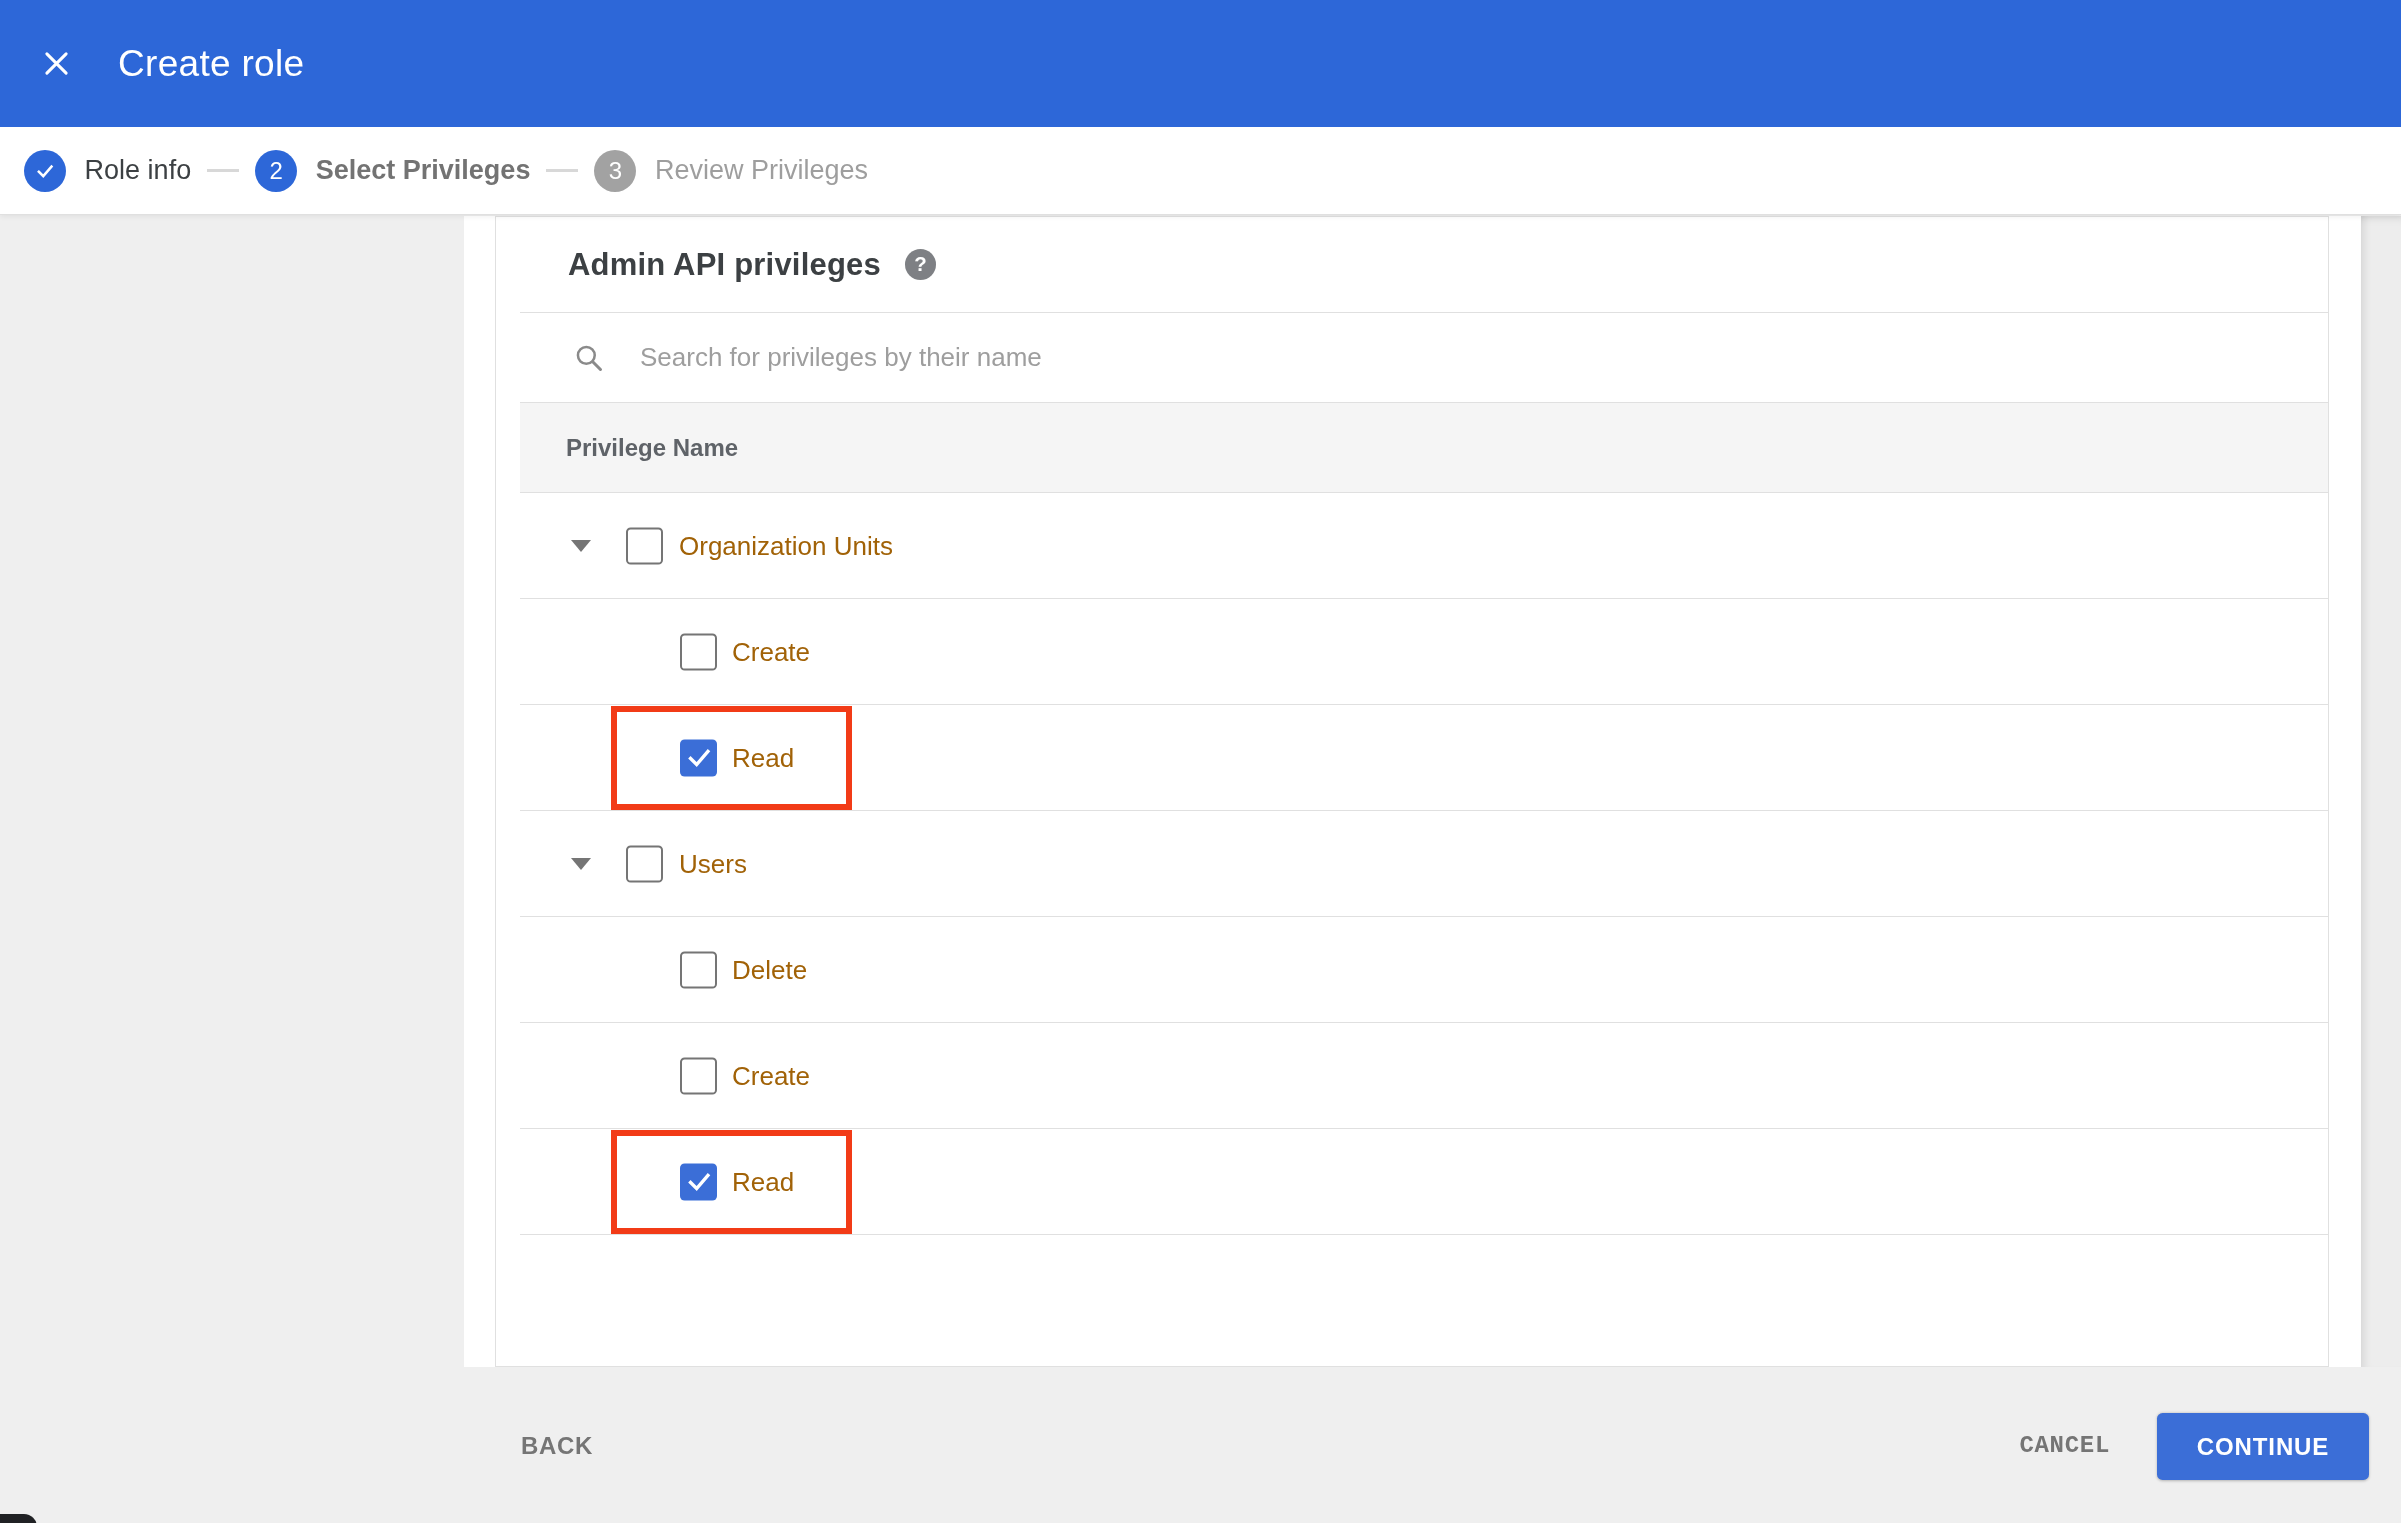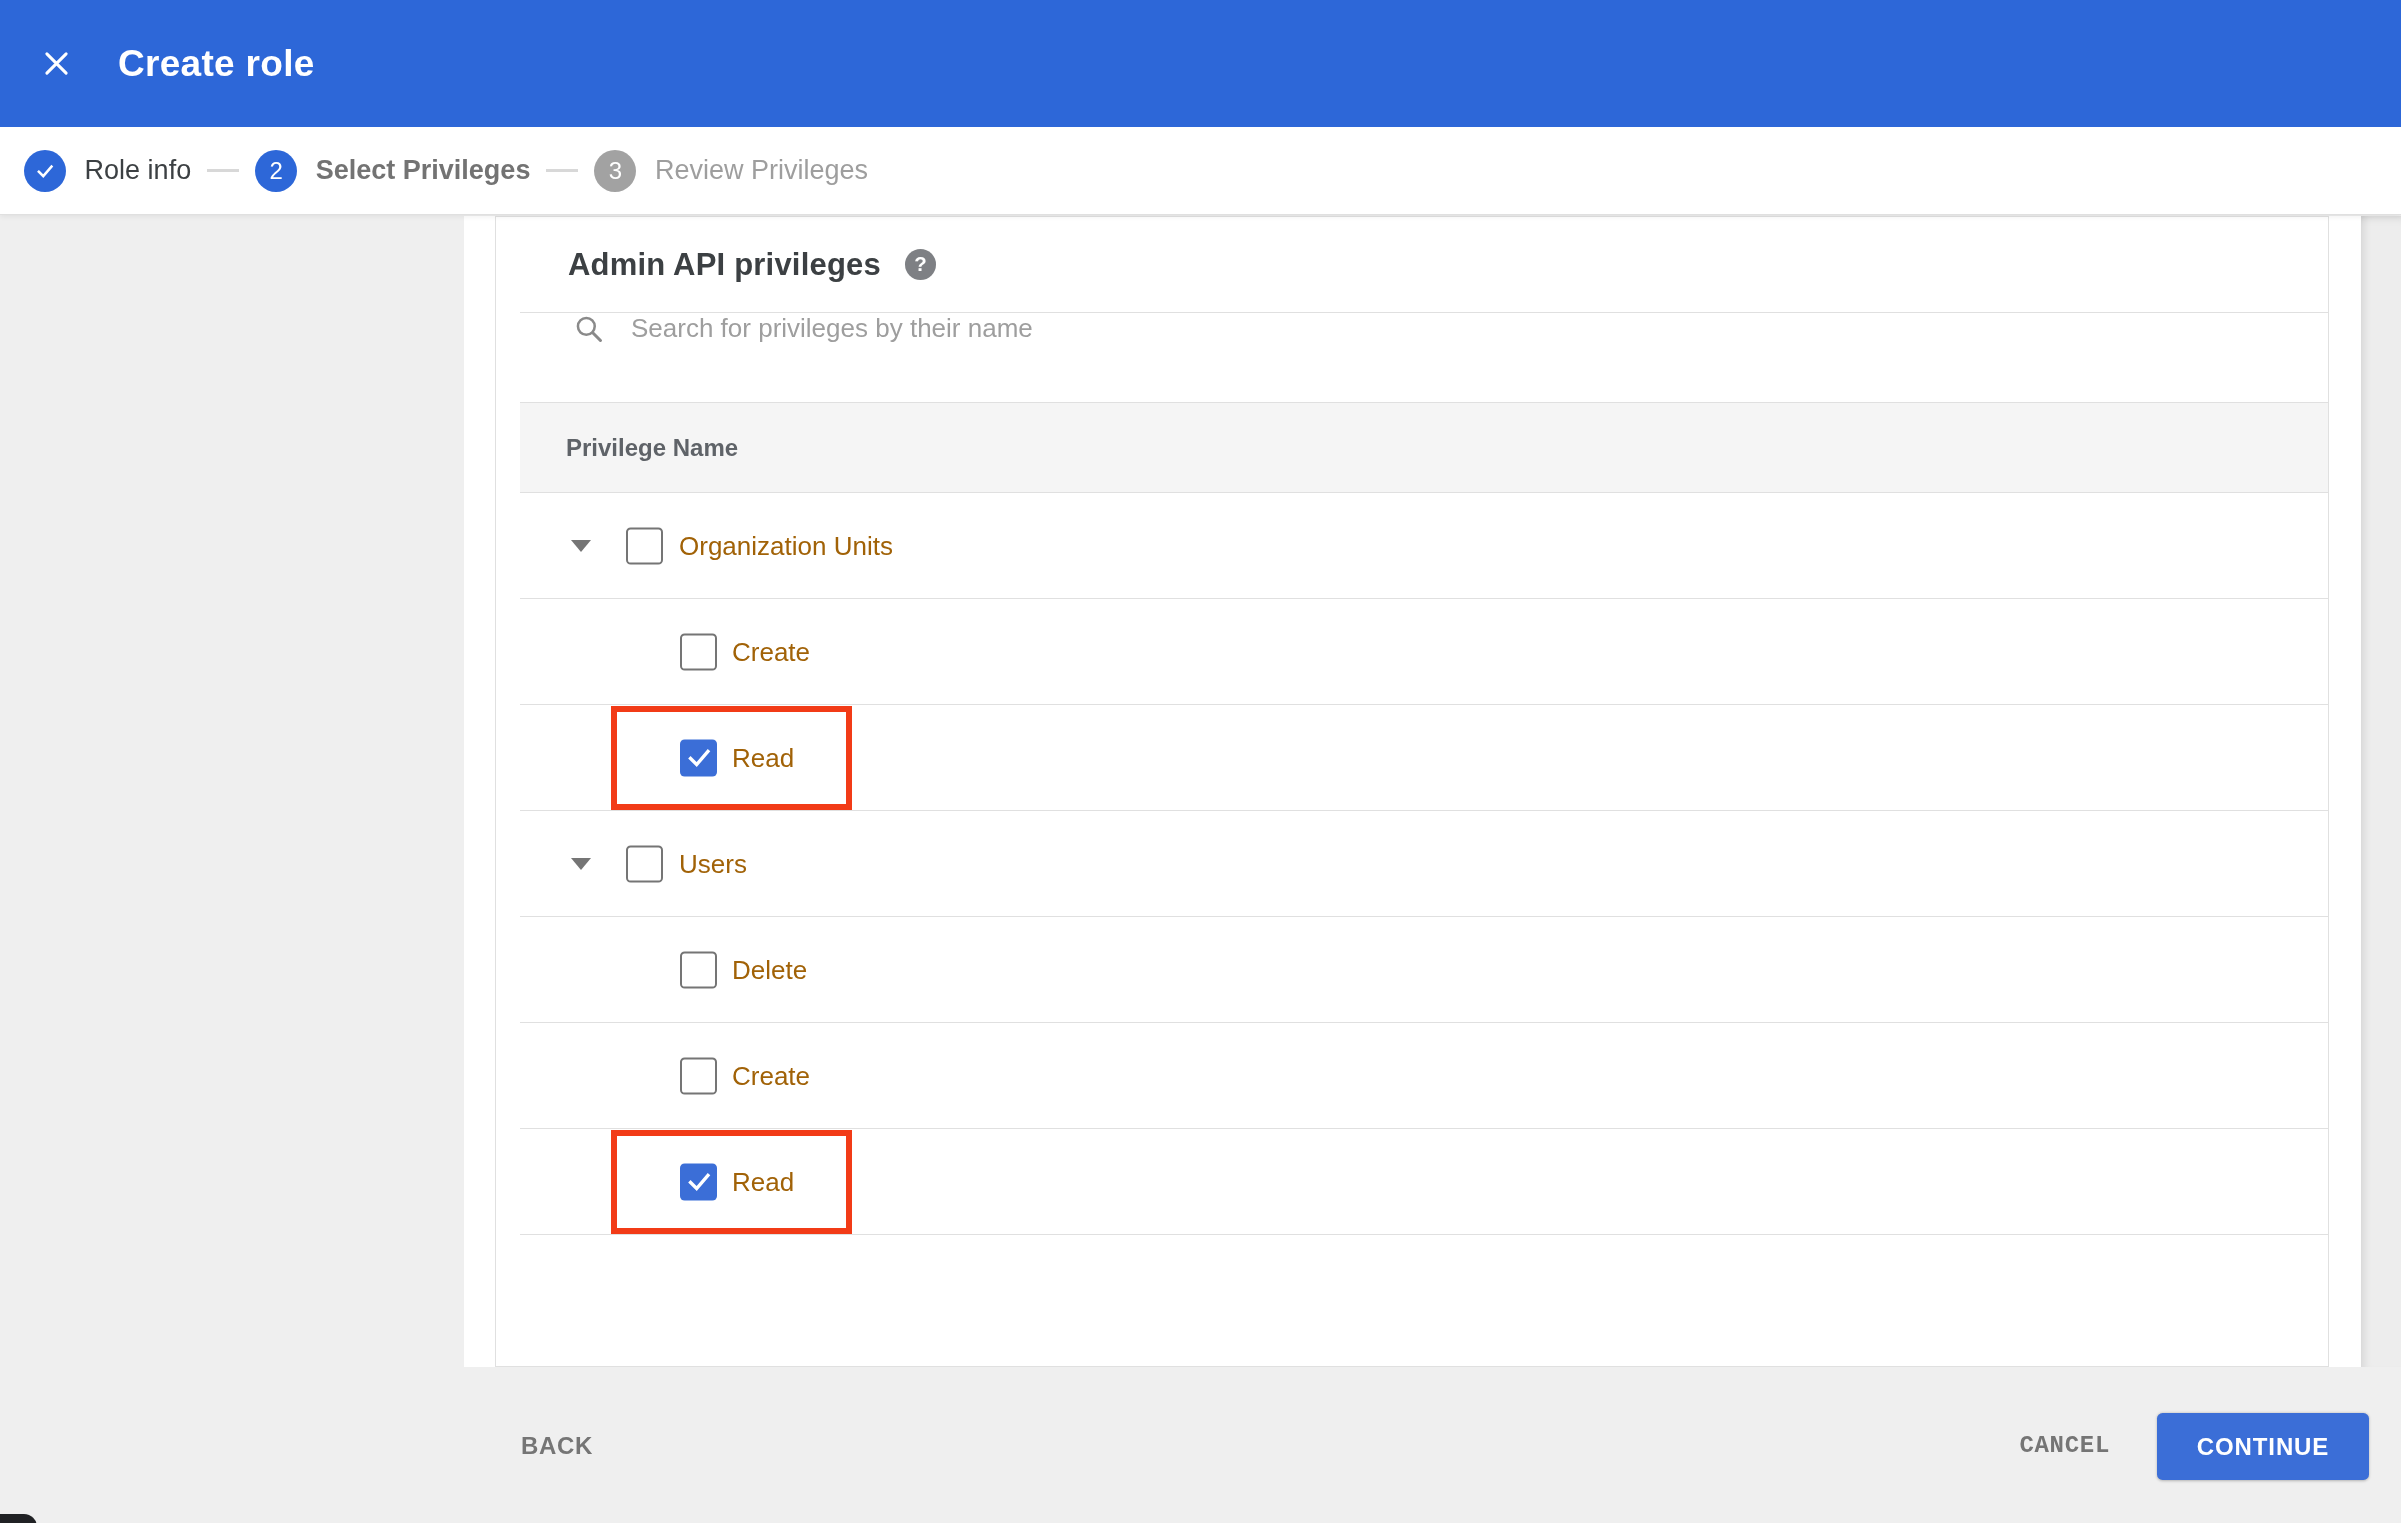--- a/index.html
+++ b/index.html
@@ -17,21 +17,21 @@
   *{box-sizing:border-box;margin:0;padding:0;}
   html,body{margin:0;padding:0;background:#fff;}
   body{font-family:"Liberation Sans",sans-serif;}
   .app{position:relative;width:2401px;height:1524px;background:var(--page-gray);overflow:hidden;}
 
   
   .appbar{position:absolute;left:0;top:0;width:2401px;height:127px;background:var(--header-blue);
     display:flex;align-items:center;z-index:4;}
   .close{margin-left:40px;width:33px;height:33px;background:none;border:none;cursor:pointer;padding:0;}
   .close svg{width:33px;height:33px;display:block;}
-  .title{margin-left:45px;font-size:37px;font-weight:700;color:#fff;letter-spacing:0.3px;}
+  .title{margin-left:45px;font-size:37px;font-weight:400;color:#fff;letter-spacing:0.3px;}
 
   
   .stepper{position:absolute;left:0;top:127px;width:2401px;height:88px;background:#fff;
     border-bottom:0.9px solid var(--border);box-shadow:0 1.9px 5.6px rgba(0,0,0,.07);
     display:flex;align-items:center;padding-left:24px;z-index:3;}
   .step{display:flex;align-items:center;}
   .step-circle{width:42px;height:42px;border-radius:50%;display:flex;align-items:center;justify-content:center;
     color:#fff;font-size:24px;flex:0 0 auto;}
   .step.completed .step-circle,.step.active .step-circle{background:var(--header-blue);}
   .step.upcoming .step-circle{background:#a2a2a2;}
@@ -42,22 +42,22 @@
   .dash{width:32px;height:2.8px;background:#d8d8d8;margin:0 16px;flex:0 0 auto;}
 
   
   .card{position:absolute;left:464px;top:216px;width:1897px;height:1151px;background:#fff;z-index:1;}
   .panel{margin-left:31px;width:1834px;height:100%;border:0.9px solid var(--border);
     display:flex;flex-direction:column;background:#fff;padding-left:24px;}
   .heading-row{height:95px;display:flex;align-items:center;padding-left:48px;flex:0 0 auto;}
   .heading-row h2{font-size:31px;font-weight:bold;color:var(--text-dark);letter-spacing:0.2px;}
   .help{margin-left:24px;width:31px;height:31px;border-radius:50%;background:#7e8084;color:#fff;
     font-size:20.4px;font-weight:bold;display:flex;align-items:center;justify-content:center;cursor:pointer;}
-  .search-row{height:90px;border-top:0.9px solid var(--border);display:flex;align-items:flex-start;
-    padding-left:53px;flex:0 0 auto;}
+  .search-row{height:90px;border-top:0.9px solid var(--border);display:flex;align-items:center;
+    padding-left:53px;flex:0 0 auto;gap:9px;}
   .search-icon{width:32px;height:32px;flex:0 0 auto;}
   .search-input{margin-left:26px;border:none;outline:none;font-size:26px;color:var(--text-gray);
     width:1299px;font-family:"Liberation Sans",sans-serif;background:transparent;}
   .search-input::placeholder{color:var(--text-light);opacity:1;}
   .thead{height:90px;border-top:0.9px solid var(--border);background:var(--thead-bg);
     display:flex;align-items:center;padding-left:46px;flex:0 0 auto;
     font-size:24px;font-weight:bold;color:var(--text-gray);}
   .rows{flex:0 0 auto;display:flex;flex-direction:column;}
   .row{position:relative;height:106px;border-top:0.9px solid var(--border);background:#fff;flex:0 0 auto;}
   .row.partial{flex:1 1 auto;height:auto;}

